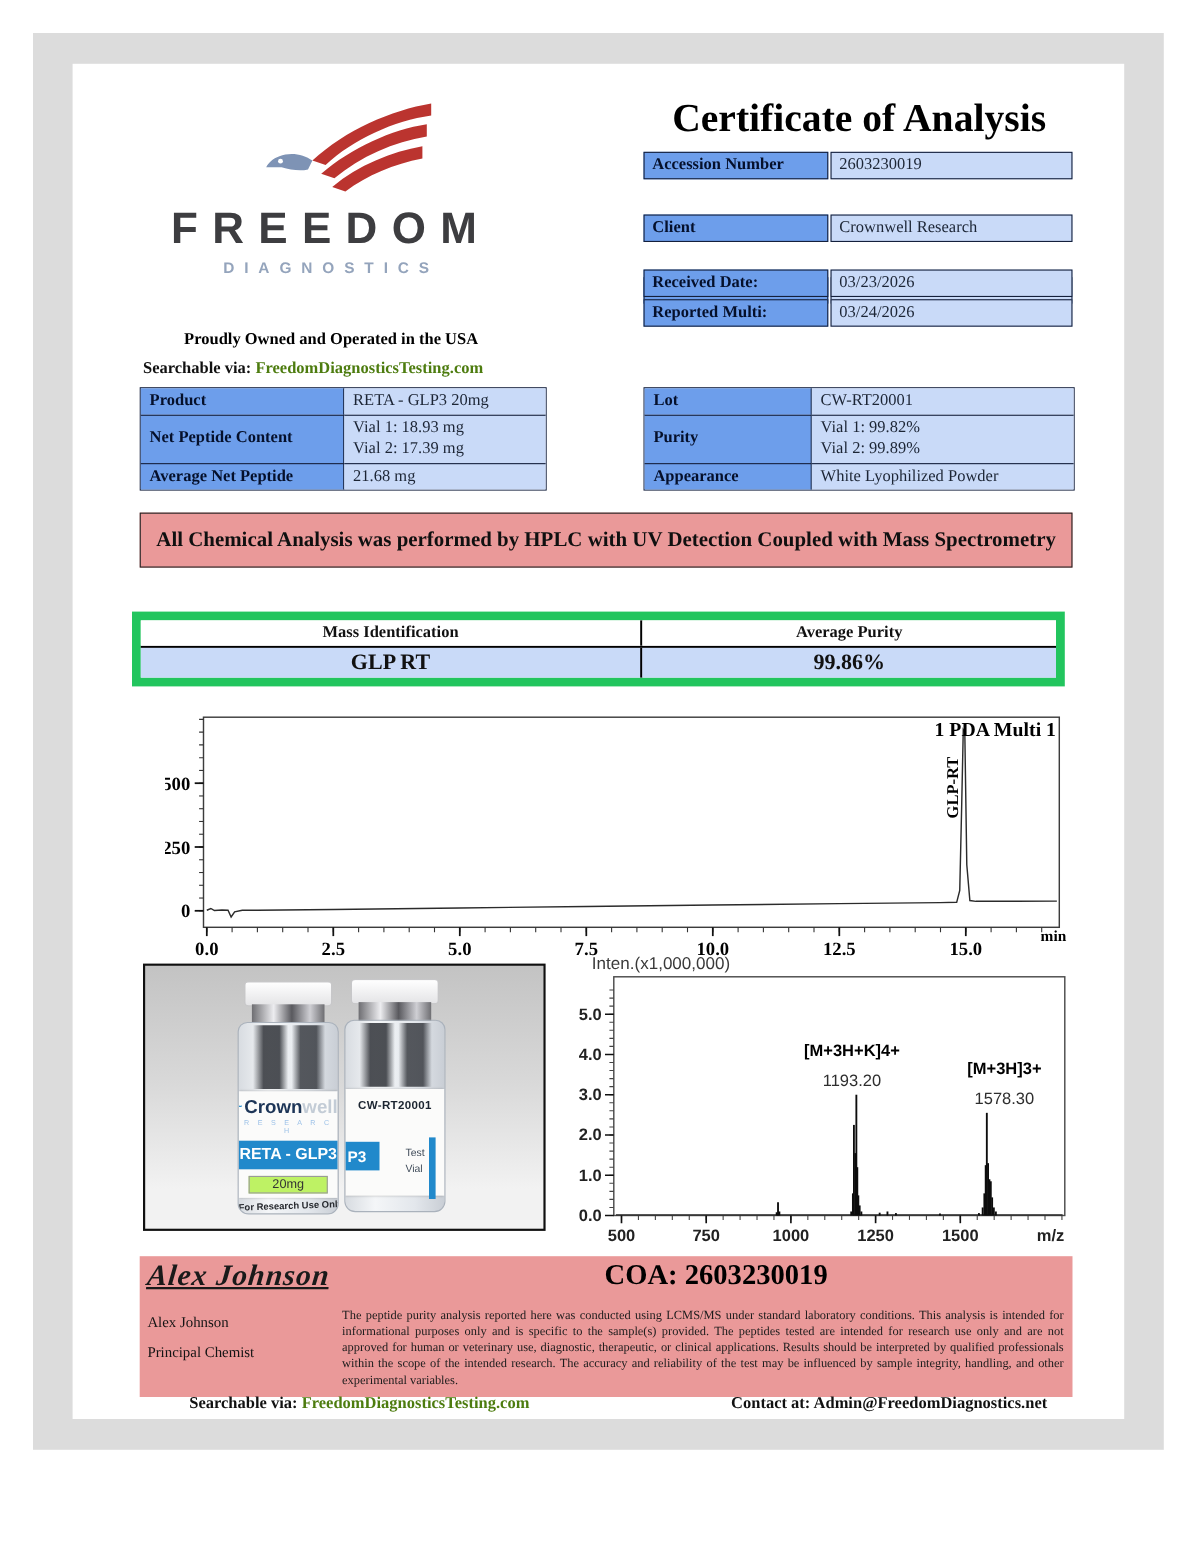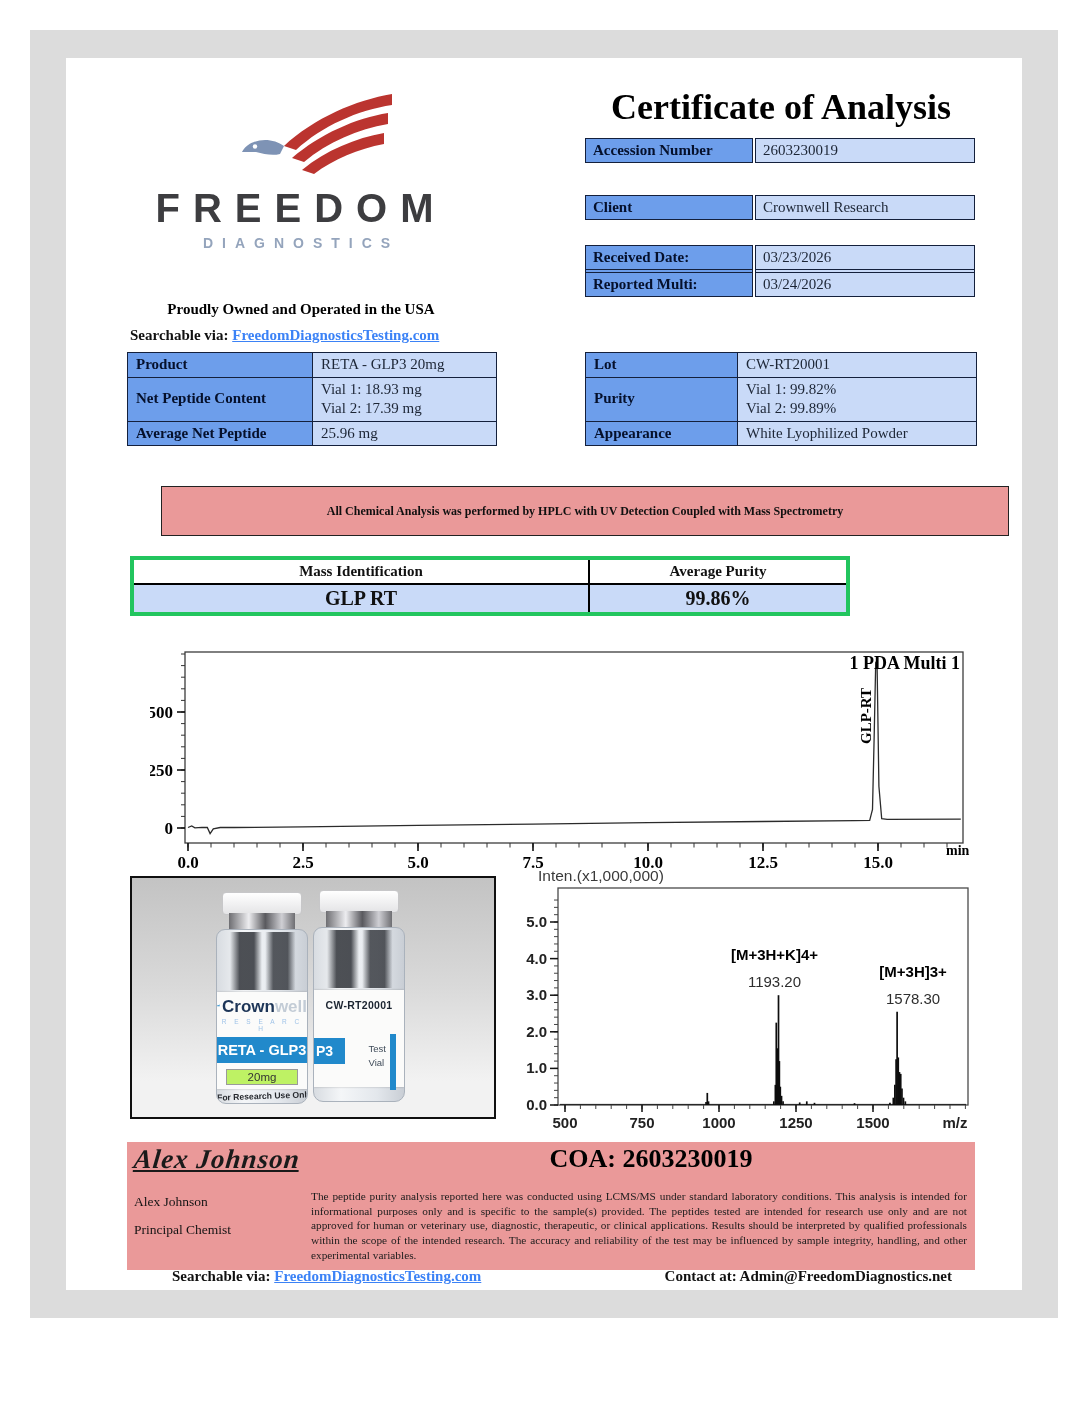--- a/index.html
+++ b/index.html
@@ -12,44 +12,44 @@
   
   .brand{position:absolute;left:70px;top:34px;width:330px;text-align:center;}
   .brand svg{display:block;margin:0 auto;}
   .brand-name{font-family:"Liberation Sans",sans-serif;font-weight:bold;font-size:40px;
               letter-spacing:13px;color:#3d3d40;margin-top:2px;white-space:nowrap;}
   .brand-sub{font-family:"Liberation Sans",sans-serif;font-weight:bold;font-size:14px;
              letter-spacing:9px;color:#94a4bc;margin-top:4px;white-space:nowrap;}
   .tagline{position:absolute;left:40px;top:243px;width:390px;text-align:center;
            font-weight:bold;font-size:15px;color:#000;}
   .search-line{position:absolute;left:64px;top:269px;font-size:15px;font-weight:bold;}
-  a.doclink{color:#3b82f6;text-decoration:underline;font-weight:bold;cursor:pointer;}
+  a.doclink{color:#4d7c0f;font-weight:bold;cursor:pointer;}
 
   .coa-title{position:absolute;left:505px;top:28px;width:420px;text-align:center;
              font-size:36px;font-weight:bold;color:#000;}
 
   
   .kv{display:flex;flex-direction:column;gap:2px;}
   .kv .row{display:flex;gap:2px;}
   .kv .lbl,.kv .val{border:1.6px solid #14203c;padding:2px 7px;font-size:15px;display:flex;align-items:center;}
   .kv .lbl{background:#6d9eeb;font-weight:bold;color:#05102b;}
   .kv .val{background:#c9daf8;color:#1c2535;flex:1;white-space:pre-line;line-height:1.25;}
 
   
   .kv2{border:1.8px solid #14203c;display:grid;}
   .kv2 .cell{padding:2px 8px;font-size:15px;display:flex;align-items:center;white-space:pre-line;line-height:1.3;}
   .kv2 .lbl{background:#6d9eeb;font-weight:bold;color:#05102b;border-right:1.6px solid #14203c;}
   .kv2 .val{background:#c9daf8;color:#1c2535;}
   .kv2 .bt{border-top:1.6px solid #14203c;}
 
-  .banner{position:absolute;left:61px;top:428px;width:848px;height:50px;background:#ea9999;
+  .banner{position:absolute;left:61px;top:408px;width:848px;height:50px;background:#ea9999;
           border:1.8px solid #222;box-sizing:border-box;display:flex;align-items:center;justify-content:center;
-          font-size:12px;font-weight:600;color:#101010;text-align:center;margin-left:34px;}
-
-  .mass-table{position:absolute;left:64px;top:498px;width:720px;border:4px solid #22c55e;box-sizing:border-box;}
+          font-size:19px;font-weight:600;color:#101010;text-align:center;}
+
+  .mass-table{position:absolute;left:54px;top:498px;width:848px;border:8px solid #22c55e;box-sizing:border-box;}
   .mass-head{display:grid;grid-template-columns:456px 1fr;border-bottom:2px solid #000;}
   .mass-head div{padding:3px 4px;text-align:center;font-weight:bold;font-size:15px;background:#fff;}
   .mass-head div:first-child{border-right:2px solid #000;}
   .mass-vals{display:grid;grid-template-columns:456px 1fr;}
   .mass-vals div{padding:2px 4px;text-align:center;font-weight:bold;font-size:20px;background:#c9daf8;}
   .mass-vals div:first-child{border-right:2px solid #000;}
 
   
   .photo{position:absolute;left:64px;top:818px;width:366px;height:243px;border:2.5px solid #101010;
          box-sizing:border-box;background:linear-gradient(180deg,#c3c3c3 0%,#d9d9d9 45%,#f2f2f2 85%);overflow:hidden;}
@@ -149,21 +149,21 @@
     </div>
   </div>
 
   <div class="kv2 abs" style="left:61px;top:294px;width:368px;grid-template-columns:185px 1fr;">
     <div class="cell lbl">Product</div>
     <div class="cell val">RETA - GLP3 20mg</div>
     <div class="cell lbl bt">Net Peptide Content</div>
     <div class="cell val bt">Vial 1: 18.93 mg
 Vial 2: 17.39 mg</div>
     <div class="cell lbl bt">Average Net Peptide</div>
-    <div class="cell val bt">25.96 mg</div>
+    <div class="cell val bt">21.68 mg</div>
   </div>
 
   <div class="kv2 abs" style="left:519px;top:294px;width:390px;grid-template-columns:152px 1fr;">
     <div class="cell lbl">Lot</div>
     <div class="cell val">CW-RT20001</div>
     <div class="cell lbl bt">Purity</div>
     <div class="cell val bt">Vial 1: 99.82%
 Vial 2: 99.89%</div>
     <div class="cell lbl bt">Appearance</div>
     <div class="cell val bt">White Lyophilized Powder</div>

